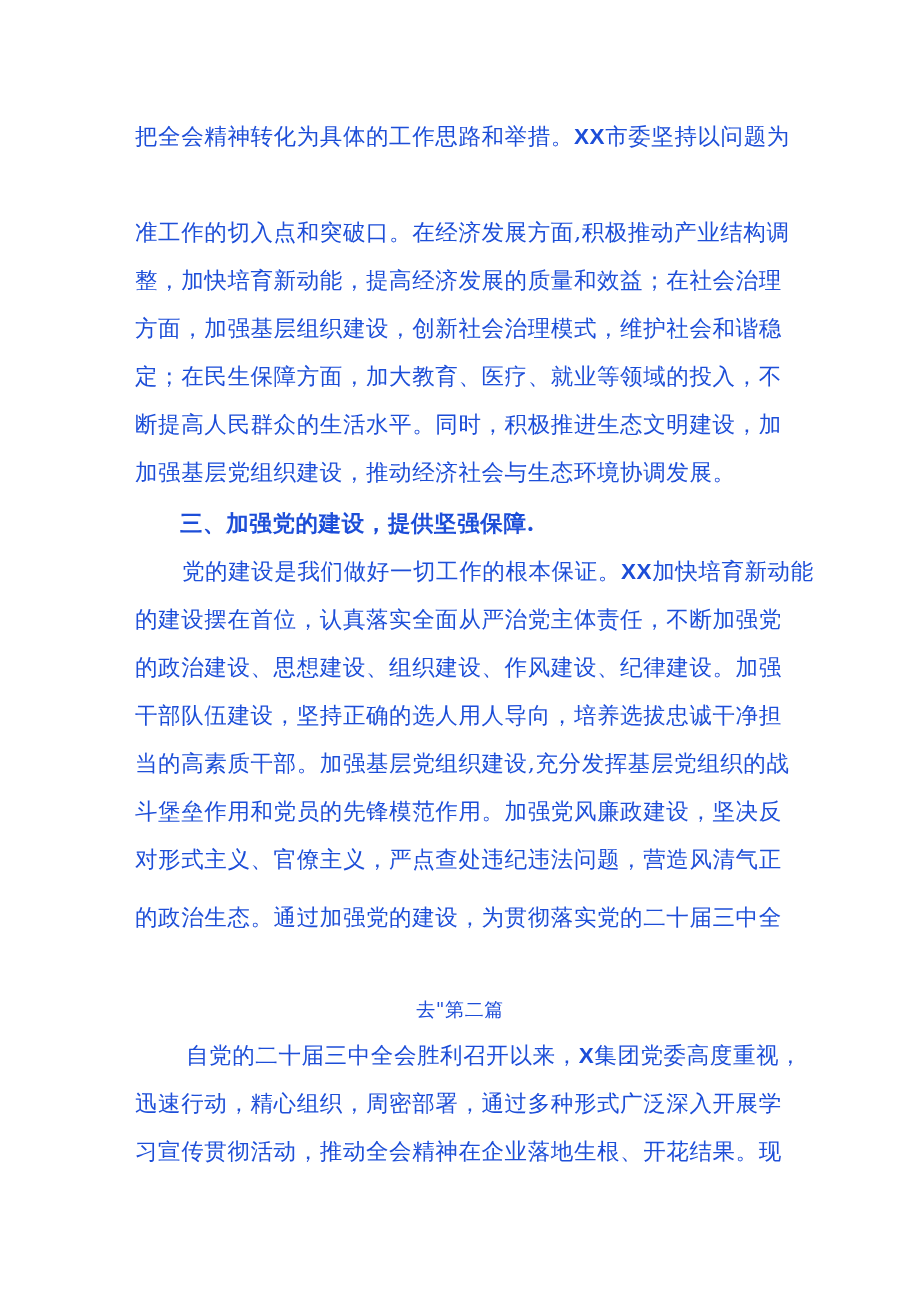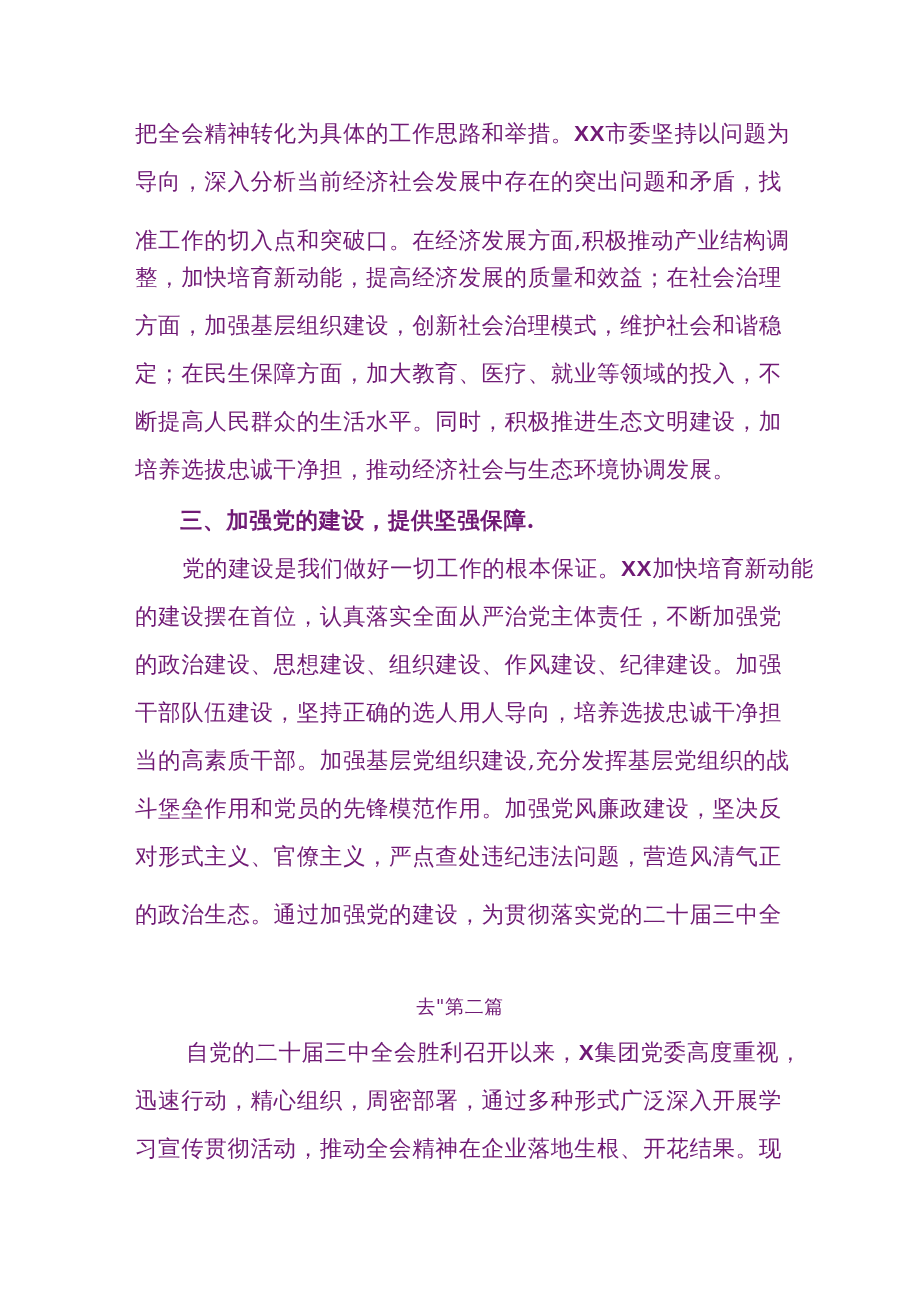--- a/index.html
+++ b/index.html
@@ -6,42 +6,41 @@
     body { width: 920px; height: 1301px; position: relative; overflow: hidden; }
     .page {
       position: absolute; left: 0; top: 0; width: 920px; height: 1301px; background: #ffffff;
     }
     .line {
       position: absolute;
       left: 135px;
       width: 660px;
       font-family: "DejaVu Serif", "Liberation Serif", serif;
       font-size: 22.5px;
-      color: #701a75;
+      color: #1d4ed8;
       white-space: nowrap;
       letter-spacing: 0.6px;
-      line-height: 36px;
+      line-height: 43px;
     }
     .line b { font-family: "Liberation Sans", "DejaVu Sans", sans-serif; font-weight: bold; }
     .heading { font-weight: bold; }
     .center { left: 0; width: 920px; text-align: center; font-size: 19px; }
   </style>
 </head>
 <body>
 
 <div class="page">
 
   <div class="line" style="top:115px"><span>把全会精神转化为具体的工作思路和举措。</span><b>XX</b><span>市委坚持以问题为</span></div>
-  <div class="line" style="top:163px">导向，深入分析当前经济社会发展中存在的突出问题和矛盾，找</div>
-  <div class="line" style="top:222px">准工作的切入点和突破口。在经济发展方面,积极推动产业结构调</div>
+  <div class="line" style="top:211px">准工作的切入点和突破口。在经济发展方面,积极推动产业结构调</div>
   <div class="line" style="top:259px">整，加快培育新动能，提高经济发展的质量和效益；在社会治理</div>
   <div class="line" style="top:307px">方面，加强基层组织建设，创新社会治理模式，维护社会和谐稳</div>
   <div class="line" style="top:355px">定；在民生保障方面，加大教育、医疗、就业等领域的投入，不</div>
   <div class="line" style="top:403px">断提高人民群众的生活水平。同时，积极推进生态文明建设，加</div>
-  <div class="line" style="top:451px">培养选拔忠诚干净担，推动经济社会与生态环境协调发展。</div>
+  <div class="line" style="top:451px">加强基层党组织建设，推动经济社会与生态环境协调发展。</div>
 
   <div class="line heading" style="top:502px; left:180px">三、加强党的建设，提供坚强保障.</div>
 
   <div class="line" style="top:550px; left:182px"><span>党的建设是我们做好一切工作的根本保证。</span><b>XX</b><span>加快培育新动能</span></div>
   <div class="line" style="top:646px">的政治建设、思想建设、组织建设、作风建设、纪律建设。加强</div>
   <div class="line" style="top:598px">的建设摆在首位，认真落实全面从严治党主体责任，不断加强党</div>
   <div class="line" style="top:694px">干部队伍建设，坚持正确的选人用人导向，培养选拔忠诚干净担</div>
   <div class="line" style="top:742px">当的高素质干部。加强基层党组织建设,充分发挥基层党组织的战</div>
   <div class="line" style="top:790px">斗堡垒作用和党员的先锋模范作用。加强党风廉政建设，坚决反</div>
   <div class="line" style="top:838px">对形式主义、官僚主义，严点查处违纪违法问题，营造风清气正</div>

